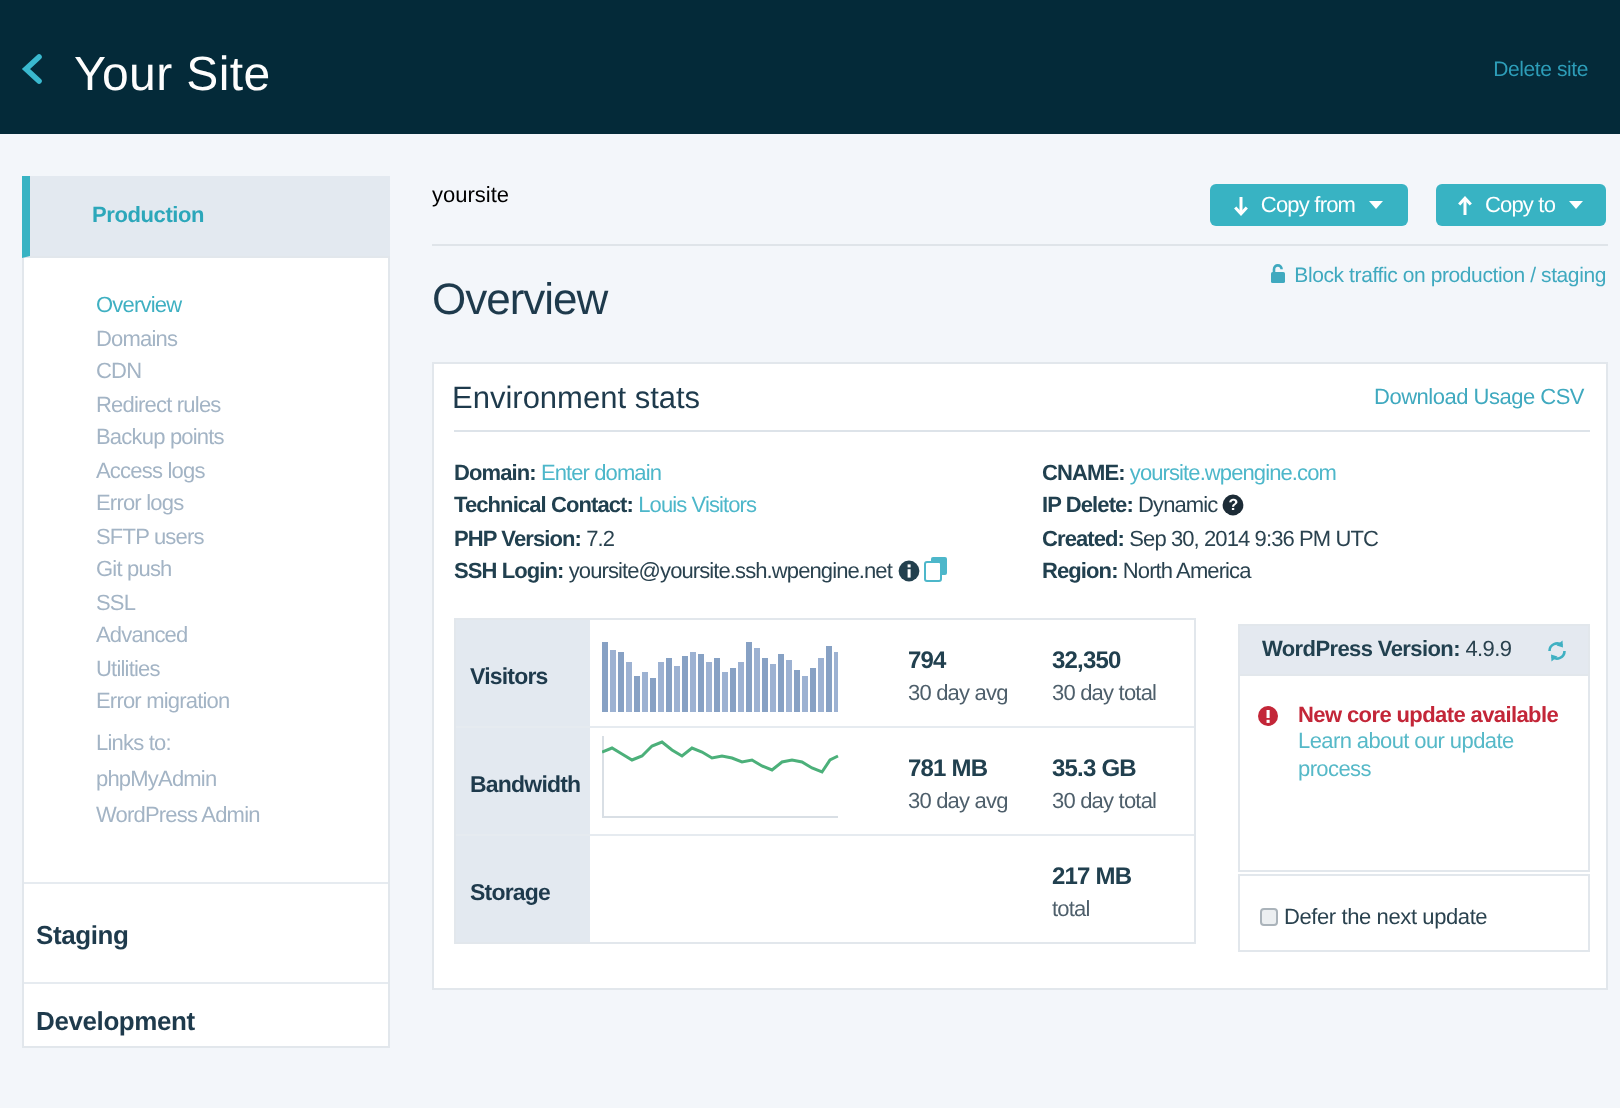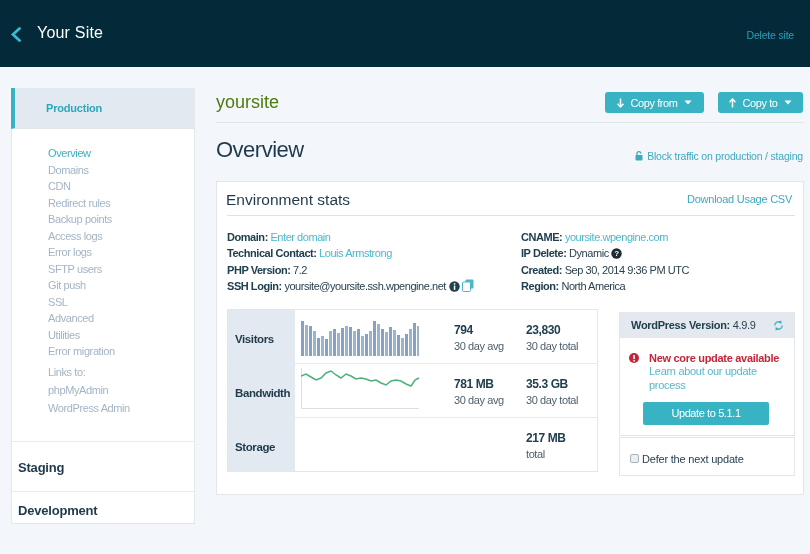--- a/index.html
+++ b/index.html
@@ -1,44 +1,44 @@
 <!DOCTYPE html>
 <html><head>
 <meta charset="utf-8">
 <style>
 * { margin:0; padding:0; box-sizing:border-box; }
 html,body { width:810px; height:554px; }
 body { font-family:"Liberation Sans", sans-serif; background:#f3f6fa; position:relative; overflow:hidden; }
 
 
 .topbar { position:absolute; left:0; top:0; width:810px; height:67px; background:#042a39; }
-.topbar .title { position:absolute; left:37px; top:24px; font-size:16px; color:#fdfdfd; letter-spacing:0.2px; }
+.topbar .title { position:absolute; left:37px; top:24px; font-size:24px; color:#fdfdfd; letter-spacing:0.2px; }
 .topbar .back { position:absolute; left:11px; top:27px; }
 .topbar .del { position:absolute; right:16px; top:29px; font-size:10.5px; letter-spacing:-0.2px; color:#2d9db8; }
 
 
 .sidebar { position:absolute; left:11px; top:88px; width:184px; height:436px; background:#fff; border:1px solid #e2e7ec; }
 .prod { position:absolute; left:-1px; top:-1px; width:184px; height:41px; background:#e3e9f0; border-left:4px solid #38b3c3; border-bottom:1px solid #e2e7ec; }
 .prod span { position:absolute; left:15px; top:14px; font-size:11px; letter-spacing:-0.2px; font-weight:bold; color:#2ca7ba;padding-left:16px; }
 .nav { list-style:none; position:absolute; left:0; top:56px; width:100%; }
 .nav li { height:16.5px; line-height:16.5px; padding-left:36px; font-size:11px; letter-spacing:-0.4px; color:#a3b4c5; }
 .nav2 { list-style:none; position:absolute; left:0; top:274px; width:100%; }
 .nav2 li { height:18px; line-height:18px; padding-left:36px; font-size:11px; letter-spacing:-0.4px; color:#a3b4c5; }
 .sdiv { position:absolute; left:0; width:182px; border-top:1px solid #e6ebf0; }
 .ssec { position:absolute; left:6px; font-size:13px; letter-spacing:-0.2px; font-weight:bold; color:#1e3a4c; }
 
 
-.sitename { position:absolute; left:216px; top:92px; font-size:18px; color:#4d7c0f; }
+.sitename { position:absolute; left:216px; top:92px; font-size:11px; color:#000000; }
 .btn { position:absolute; top:92px; height:21px; background:#38b3c3; border-radius:3px; color:#fff; font-size:11px; letter-spacing:-0.4px; }
 .btn .in { display:flex; align-items:center; justify-content:center; height:21px; gap:6px; }
 .btn.b1 { left:605px; width:99px; }
 .btn.b2 { left:718px; width:85px; }
 .hrule { position:absolute; left:216px; top:122px; width:588px; border-top:1px solid #dfe4e9; }
 .ovh { position:absolute; left:216px; top:137px; font-size:22px; letter-spacing:-0.5px; font-weight:400; color:#1e3a4c; }
-.block { position:absolute; right:7px; top:150px; font-size:10.5px; letter-spacing:-0.2px; color:#3fa9bf; white-space:nowrap; }
+.block { position:absolute; right:7px; top:132px; font-size:10.5px; letter-spacing:-0.2px; color:#3fa9bf; white-space:nowrap; }
 
 
 .card { position:absolute; left:216px; top:181px; width:588px; height:314px; background:#fff; border:1px solid #e2e7ec; }
 .card .chead { position:absolute; left:9px; top:9px; font-size:15.5px; color:#1e3a4c; }
 .card .csv { position:absolute; right:11px; top:11px; font-size:11px; letter-spacing:-0.25px; color:#3fa9bf; }
 .card .cdiv { position:absolute; left:10px; top:33px; width:568px; border-top:1px solid #dde3e9; }
 
 .info { position:absolute; top:47px; font-size:11px; letter-spacing:-0.45px; color:#2a424f; }
 .info .row { height:16.4px; line-height:16.4px; white-space:nowrap; }
 .info b { color:#21404f; }
@@ -142,21 +142,21 @@
       <path d="M2 4 V2.6 a1.9 1.9 0 0 1 3.8 0" fill="none" stroke="#3fa9bf" stroke-width="1.3"></path>
     </svg>Block traffic on production / staging</div>
 
 <div class="card">
   <div class="chead">Environment stats</div>
   <div class="csv">Download Usage CSV</div>
   <div class="cdiv"></div>
 
   <div class="info icol1">
     <div class="row"><b>Domain:</b> <span class="lnk">Enter domain</span></div>
-    <div class="row"><b>Technical Contact:</b> <span class="lnk">Louis Armstrong</span></div>
+    <div class="row"><b>Technical Contact:</b> <span class="lnk">Louis Visitors</span></div>
     <div class="row"><b>PHP Version:</b> 7.2</div>
     <div class="row"><b>SSH Login:</b> yoursite@yoursite.ssh.wpengine.net
       <svg width="11" height="11" viewBox="0 0 11 11" style="vertical-align:-2px;">
           <circle cx="5.5" cy="5.5" r="5.2" fill="#23404e"></circle>
           <rect x="4.8" y="2.2" width="1.5" height="1.5" fill="#fff"></rect>
           <rect x="4.8" y="4.6" width="1.5" height="4.2" fill="#fff"></rect>
         </svg>
       <svg width="12" height="13" viewBox="0 0 12 13" style="vertical-align:-2px;">
           <rect x="3.5" y="0.5" width="8" height="9" rx="1" fill="#4db7ca"></rect>
           <rect x="0.5" y="3" width="8" height="9.5" rx="1" fill="#fff" stroke="#4db7ca" stroke-width="1"></rect>
@@ -206,21 +206,21 @@
             <rect x="88" y="17" width="3" height="29" fill="#87a1c4"></rect>
             <rect x="92" y="20" width="3" height="26" fill="#9db2d2"></rect>
             <rect x="96" y="25" width="3" height="21" fill="#87a1c4"></rect>
             <rect x="100" y="28" width="3" height="18" fill="#9db2d2"></rect>
             <rect x="104" y="24" width="3" height="22" fill="#87a1c4"></rect>
             <rect x="108" y="19" width="3" height="27" fill="#9db2d2"></rect>
             <rect x="112" y="13" width="3" height="33" fill="#87a1c4"></rect>
             <rect x="116" y="16" width="3" height="30" fill="#9db2d2"></rect>
           </svg></div>
       <div class="v1"><b>794</b><br>30 day avg</div>
-      <div class="v2"><b>23,830</b><br>30 day total</div>
+      <div class="v2"><b>32,350</b><br>30 day total</div>
     </div>
     <div class="srow">
       <div class="slabel">
           <span>Bandwidth</span>
         </div>
       <div class="chartbox"><svg width="120" height="48" viewBox="0 0 120 48" style="margin-top:4px;">
             <path d="M0.5 0 L0.5 40.5 L118 40.5" fill="none" stroke="#d9dfe5" stroke-width="1"></path>
             <path d="M0 8 L5 6 L10 9 L15 12 L20 10 L25 5 L30 3 L35 7 L40 10 L45 6 L50 8 L55 11 L60 10 L65 11 L70 13 L75 12 L80 15 L85 17 L90 13 L95 12 L100 13 L105 16 L110 18 L114 12 L118 10" fill="none" stroke="#4cb07a" stroke-width="1.5"></path>
           </svg></div>
       <div class="v1"><b>781 MB</b><br>30 day avg</div>
@@ -243,19 +243,18 @@
           <path d="M5.5 21.5 L5 14.5 L11.5 16.5 Z" fill="#3fb0c2"></path>
         </svg>
     </div>
     <svg class="alerticon" width="10" height="10" viewBox="0 0 11 11">
         <circle cx="5.5" cy="5.5" r="5.5" fill="#c32638"></circle>
         <rect x="4.7" y="2.2" width="1.7" height="4.4" fill="#fff"></rect>
         <rect x="4.7" y="7.6" width="1.7" height="1.7" fill="#fff"></rect>
       </svg>
     <div class="alertline">New core update available</div>
     <div class="learn">Learn about our update process</div>
-    <div class="upbtn">Update to 5.1.1</div>
   </div>
   <div class="defer">
     <div class="cb"></div>
     <span>Defer the next update</span>
   </div>
 </div>
 
 </body></html>

